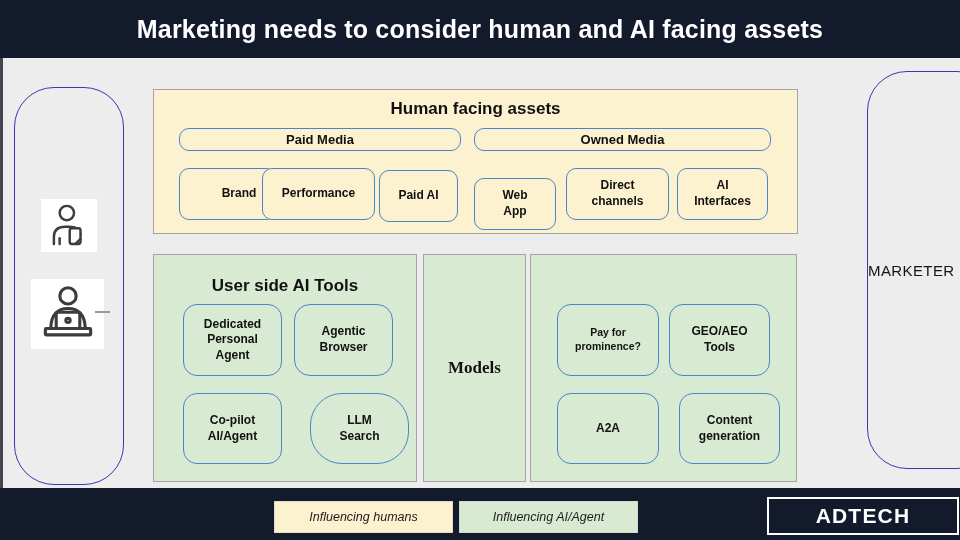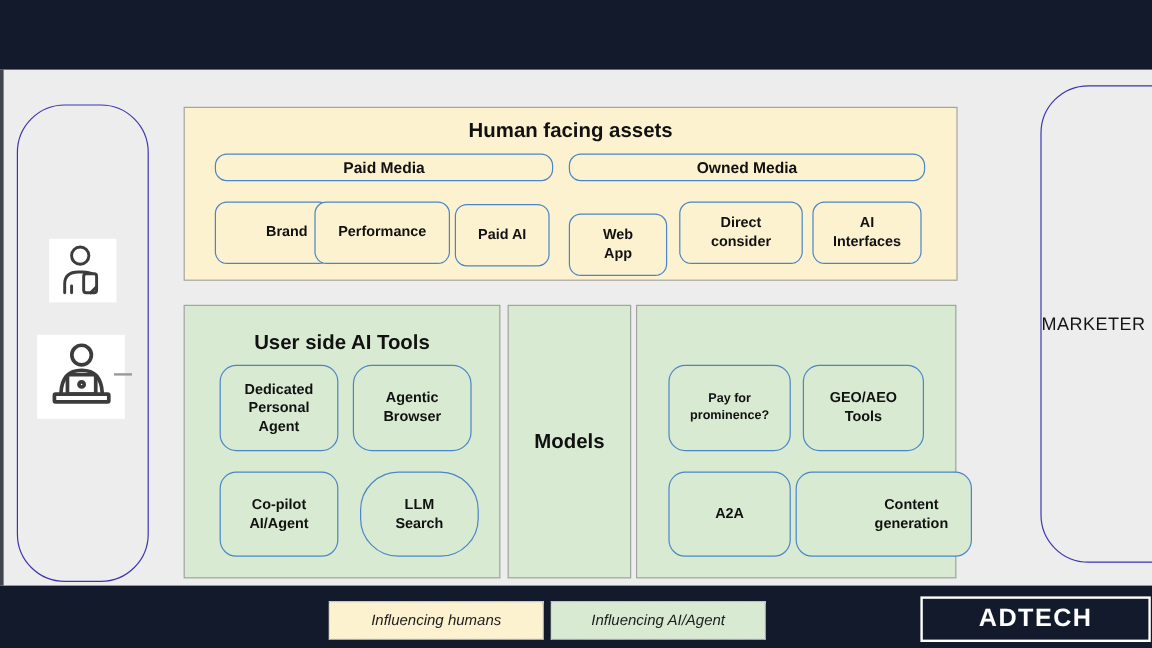--- a/index.html
+++ b/index.html
@@ -31,33 +31,36 @@
 
   .pill{position:absolute;display:flex;align-items:center;justify-content:center;
         border:1.4px solid #4a86c6;border-radius:10px;font-weight:bold;font-size:13px;color:#111;}
   .chip{position:absolute;display:flex;align-items:center;justify-content:center;text-align:center;
         border:1.4px solid #4a86c6;font-weight:bold;font-size:12px;line-height:1.3;color:#111;
         white-space:pre-line;}
   .chip.yellow{border-radius:10px;}
   .chip.green{border-radius:14px;}
   .chip.small-text{font-size:10.5px;}
 
-  .models-box{display:flex;align-items:center;justify-content:center;font-weight:bold;font-size:17px;color:#111;}
+  .models-box{display:flex;align-items:center;justify-content:center;font-weight:bold;font-size:17px;color:#111;font-family:Liberation Serif, serif;}
 
   .legend-chip{position:absolute;height:30px;display:flex;align-items:center;justify-content:center;
         font-size:12.5px;color:#1c1c1c;border:1.5px dotted #c9c9c9;font-style:italic;}
   .adtech{left:767px;top:497px;width:188px;height:34px;border:2px solid #ffffff;
         display:flex;align-items:center;justify-content:center;color:#ffffff;
         font-weight:bold;font-size:21px;letter-spacing:1.2px;}
 </style>
 </head>
 <body>
 
 <div class="stage">
 
+  <div class="abs top-bar">
+    <div class="slide-title">Marketing needs to consider human and AI facing assets</div>
+  </div>
 
   <div class="abs content"></div>
   <div class="abs slide-edge"></div>
 
   <div class="abs actor-panel panel-left">
     <div class="icon-card" style="left:26px;top:111px;width:56px;height:53px;">
       <svg width="46" height="46" viewBox="0 0 64 64">
         <circle cx="29" cy="14" r="10"></circle>
         <path d="M11 57 V47 q0 -14 16 -14 h5 q15 0 16 11"></path>
         <path d="M19 49 v8"></path>
@@ -85,49 +88,49 @@
     <div class="box-title" style="top:9px;">Human facing assets</div>
     <div class="pill yellow" style="left:25px;top:38px;width:280px;height:21px;">Paid Media</div>
     <div class="pill yellow" style="left:320px;top:38px;width:295px;height:21px;">Owned Media</div>
 
     <div class="chip yellow" style="left:25px;top:78px;width:72px;height:50px;padding-left:23px;">Brand</div>
     <div class="chip yellow" style="left:108px;top:78px;width:111px;height:50px;">Performance</div>
     <div class="chip yellow" style="left:225px;top:70px;width:77px;height:50px;margin-top:10px;">Paid AI</div>
     <div class="chip yellow" style="left:320px;top:88px;width:80px;height:50px;">Web
 App</div>
     <div class="chip yellow" style="left:412px;top:78px;width:101px;height:50px;">Direct
-consider</div>
+channels</div>
     <div class="chip yellow" style="left:523px;top:78px;width:89px;height:50px;">AI
 Interfaces</div>
   </div>
 
   <div class="abs big-box green" style="left:153px;top:254px;width:262px;height:226px;">
     <div class="box-title" style="top:21px;">User side AI Tools</div>
     <div class="chip green" style="left:29px;top:49px;width:97px;height:70px;">Dedicated
 Personal
 Agent</div>
     <div class="chip green" style="left:140px;top:49px;width:97px;height:70px;border-radius:16px;">Agentic
 Browser</div>
     <div class="chip green" style="left:29px;top:138px;width:97px;height:69px;">Co-pilot
 AI/Agent</div>
-    <div class="chip green" style="left:146px;top:138px;width:97px;height:69px;border-radius:32px;">LLM
+    <div class="chip green" style="left:156px;top:138px;width:97px;height:69px;border-radius:32px;">LLM
 Search</div>
   </div>
 
   <div class="abs big-box green models-box" style="left:423px;top:254px;width:101px;height:226px;">
     <span>Models</span>
   </div>
 
   <div class="abs big-box green" style="left:530px;top:254px;width:265px;height:226px;">
     <div class="chip green small-text" style="left:26px;top:49px;width:100px;height:70px;">Pay for
 prominence?</div>
     <div class="chip green" style="left:138px;top:49px;width:99px;height:70px;">GEO/AEO
 Tools</div>
     <div class="chip green" style="left:26px;top:138px;width:100px;height:69px;">A2A</div>
-    <div class="chip green" style="left:132px;top:138px;width:99px;height:69px;padding-left:46px;">Content
+    <div class="chip green" style="left:148px;top:138px;width:99px;height:69px;">Content
 generation</div>
   </div>
 
   <div class="legend-chip yellow" style="left:274px;top:501px;width:177px;">Influencing humans</div>
   <div class="legend-chip green" style="left:459px;top:501px;width:177px;">Influencing AI/Agent</div>
 
   <div class="abs adtech">
     <span>ADTECH</span>
   </div>
 

